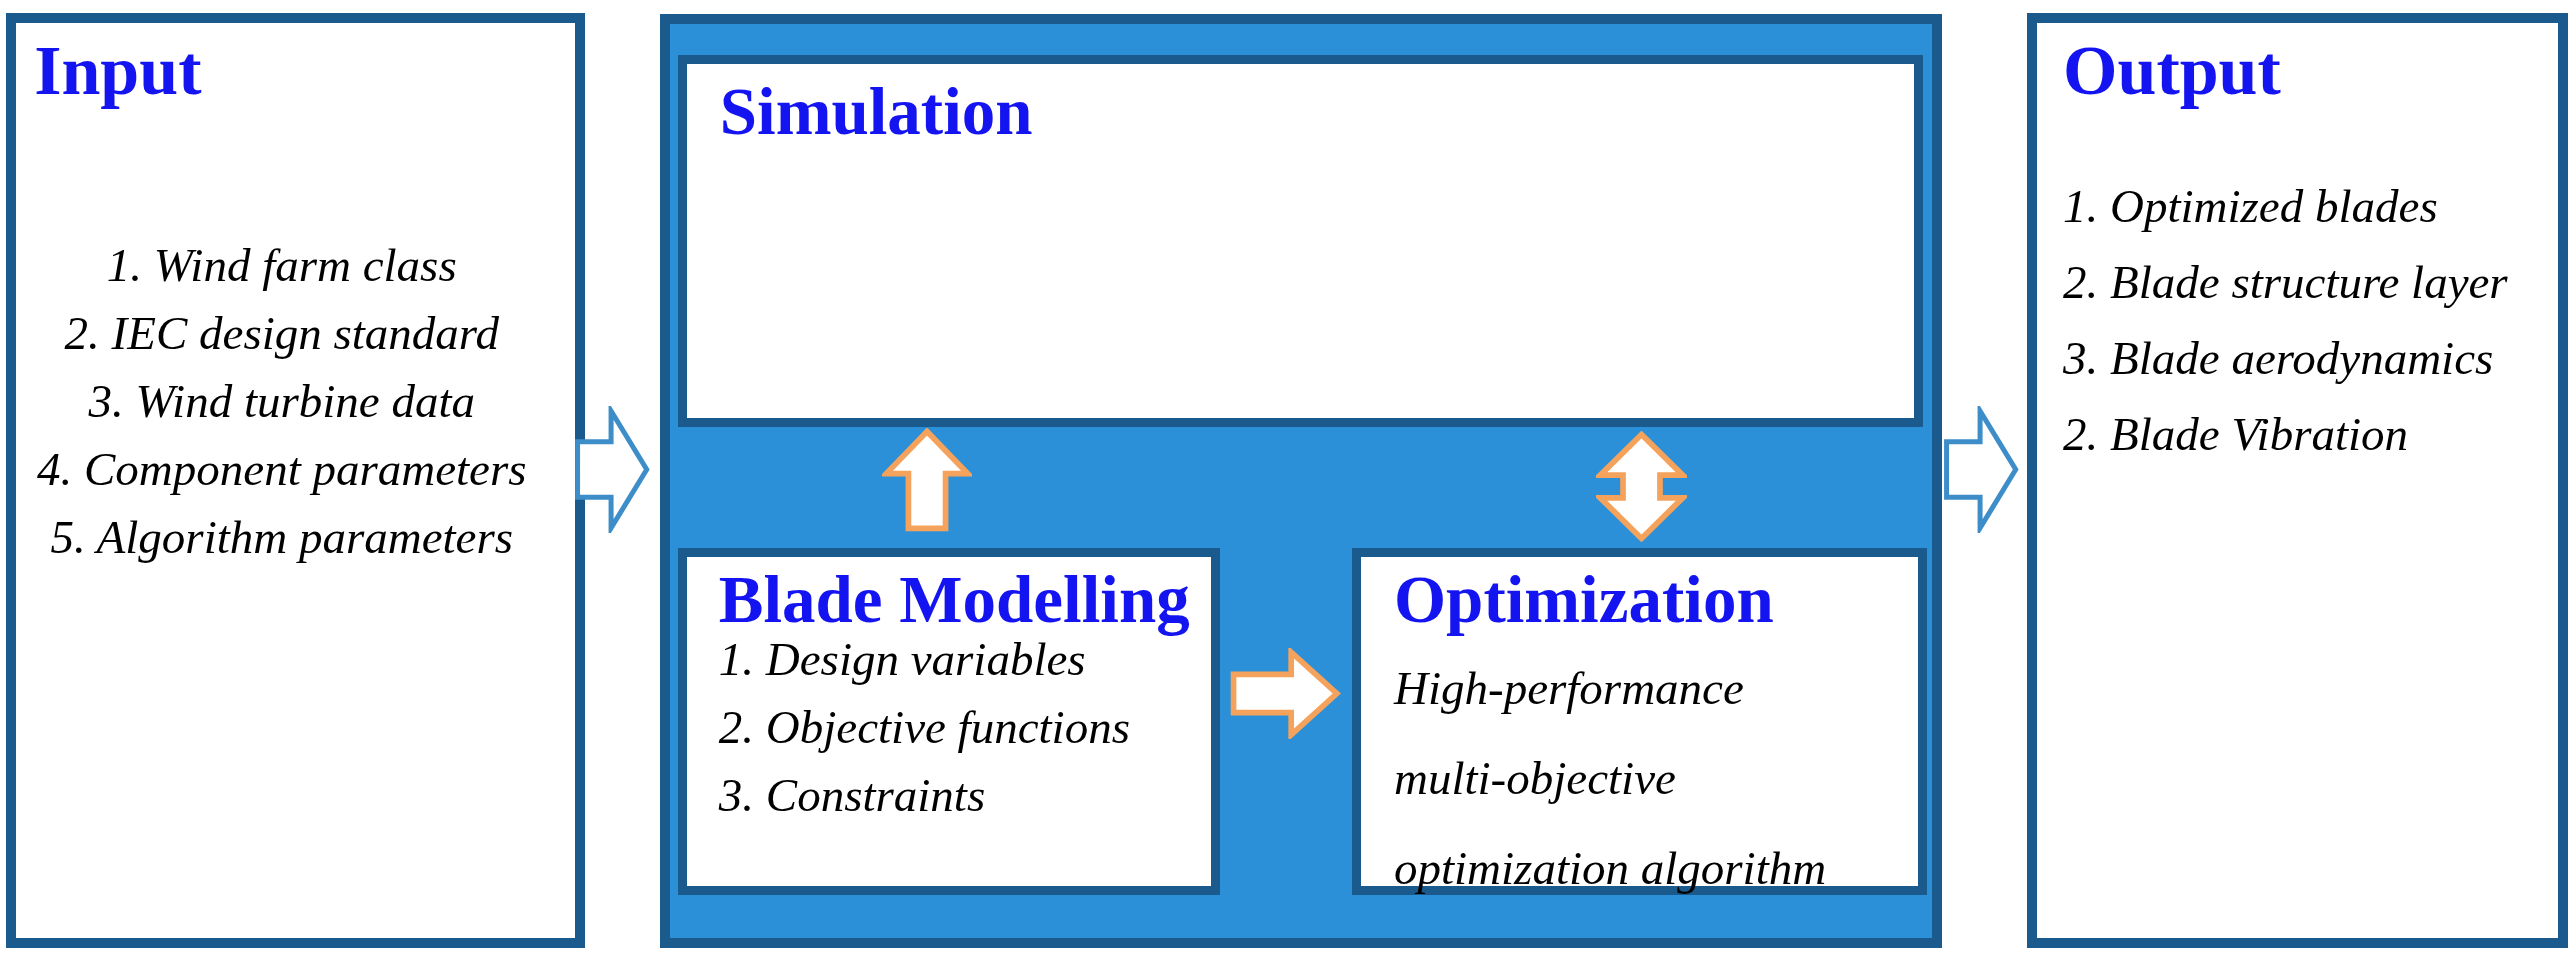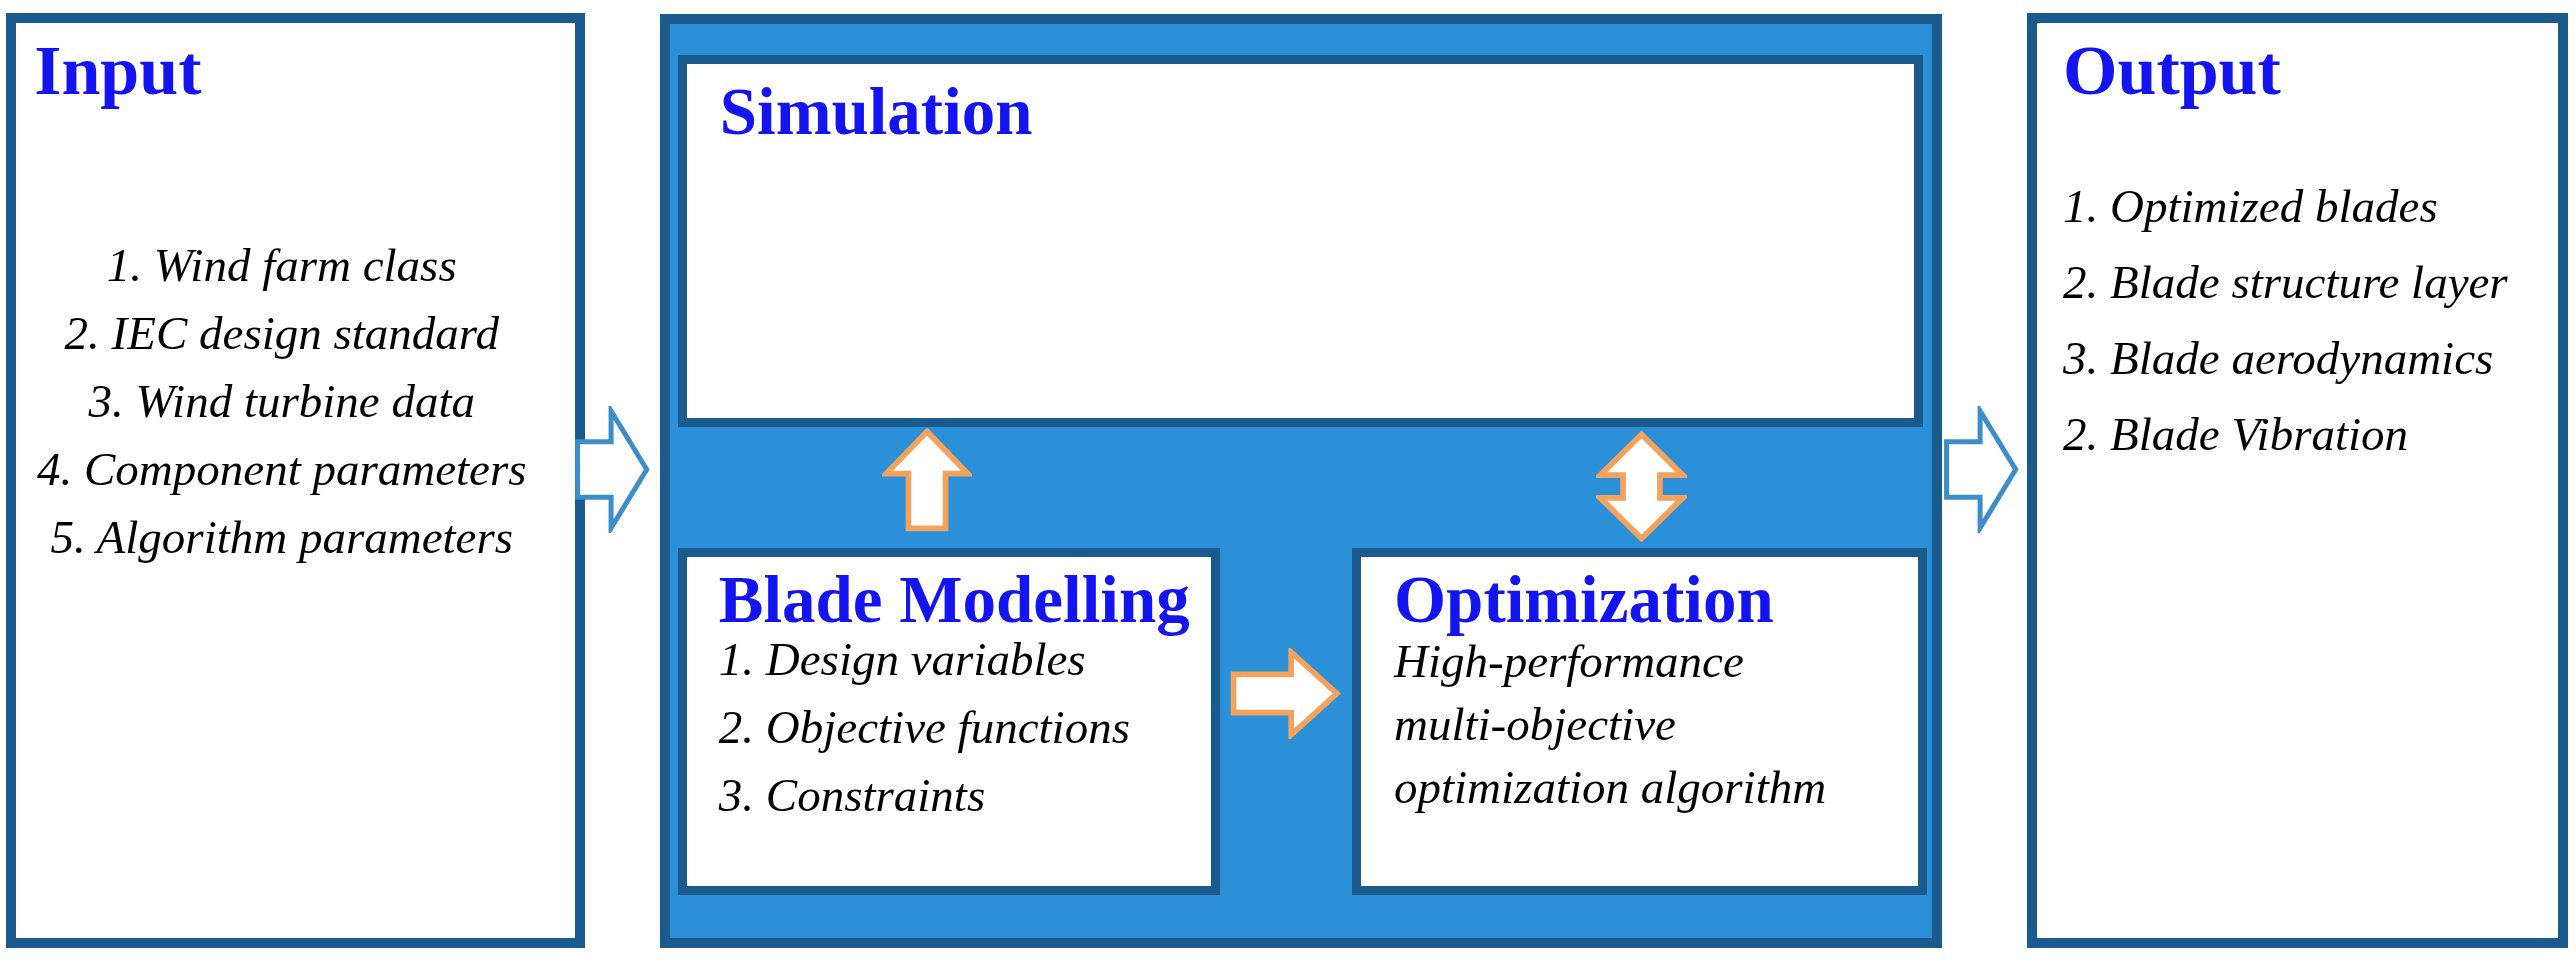--- a/index.html
+++ b/index.html
@@ -20,21 +20,21 @@
 
   .title{position:absolute;margin:0;color:var(--title_blue);font-weight:bold;line-height:1;white-space:nowrap;}
   .side-title{font-size:70px;}
   .center-title{font-size:67px;}
 
   .list,.lines{position:absolute;color:var(--body_text);font-style:italic;font-size:47px;white-space:nowrap;}
   .li{white-space:pre-wrap;}
   #input-list{left:21.3px;top:171px;margin-top:37px;}   #input-list .li{line-height:68px;}
   #sim-lines{left:33px;top:71px;font-size:46px;}  #sim-lines .li{line-height:61px;}
   #bm-list{left:32px;top:68px;}       #bm-list .li{line-height:68px;}
-  #opt-lines{left:33px;top:73px;}    #opt-lines .li{line-height:63px;}
+  #opt-lines{left:33px;top:73px;}    #opt-lines .li{line-height:63px;margin-top:27px;}
   #output-list{left:26px;top:145px;}  #output-list .li{line-height:76px;}
 
   #input-title{left:18.5px;top:13px;}
   #sim-title{left:33px;top:14.2px;}
   #bm-title{left:32px;top:8.5px;}
   #opt-title{left:33px;top:8.5px;}
   #output-title{left:26px;top:13px;}
 
   .arrow{position:absolute;}
   .arrow svg{display:block;width:100%;height:100%;}

